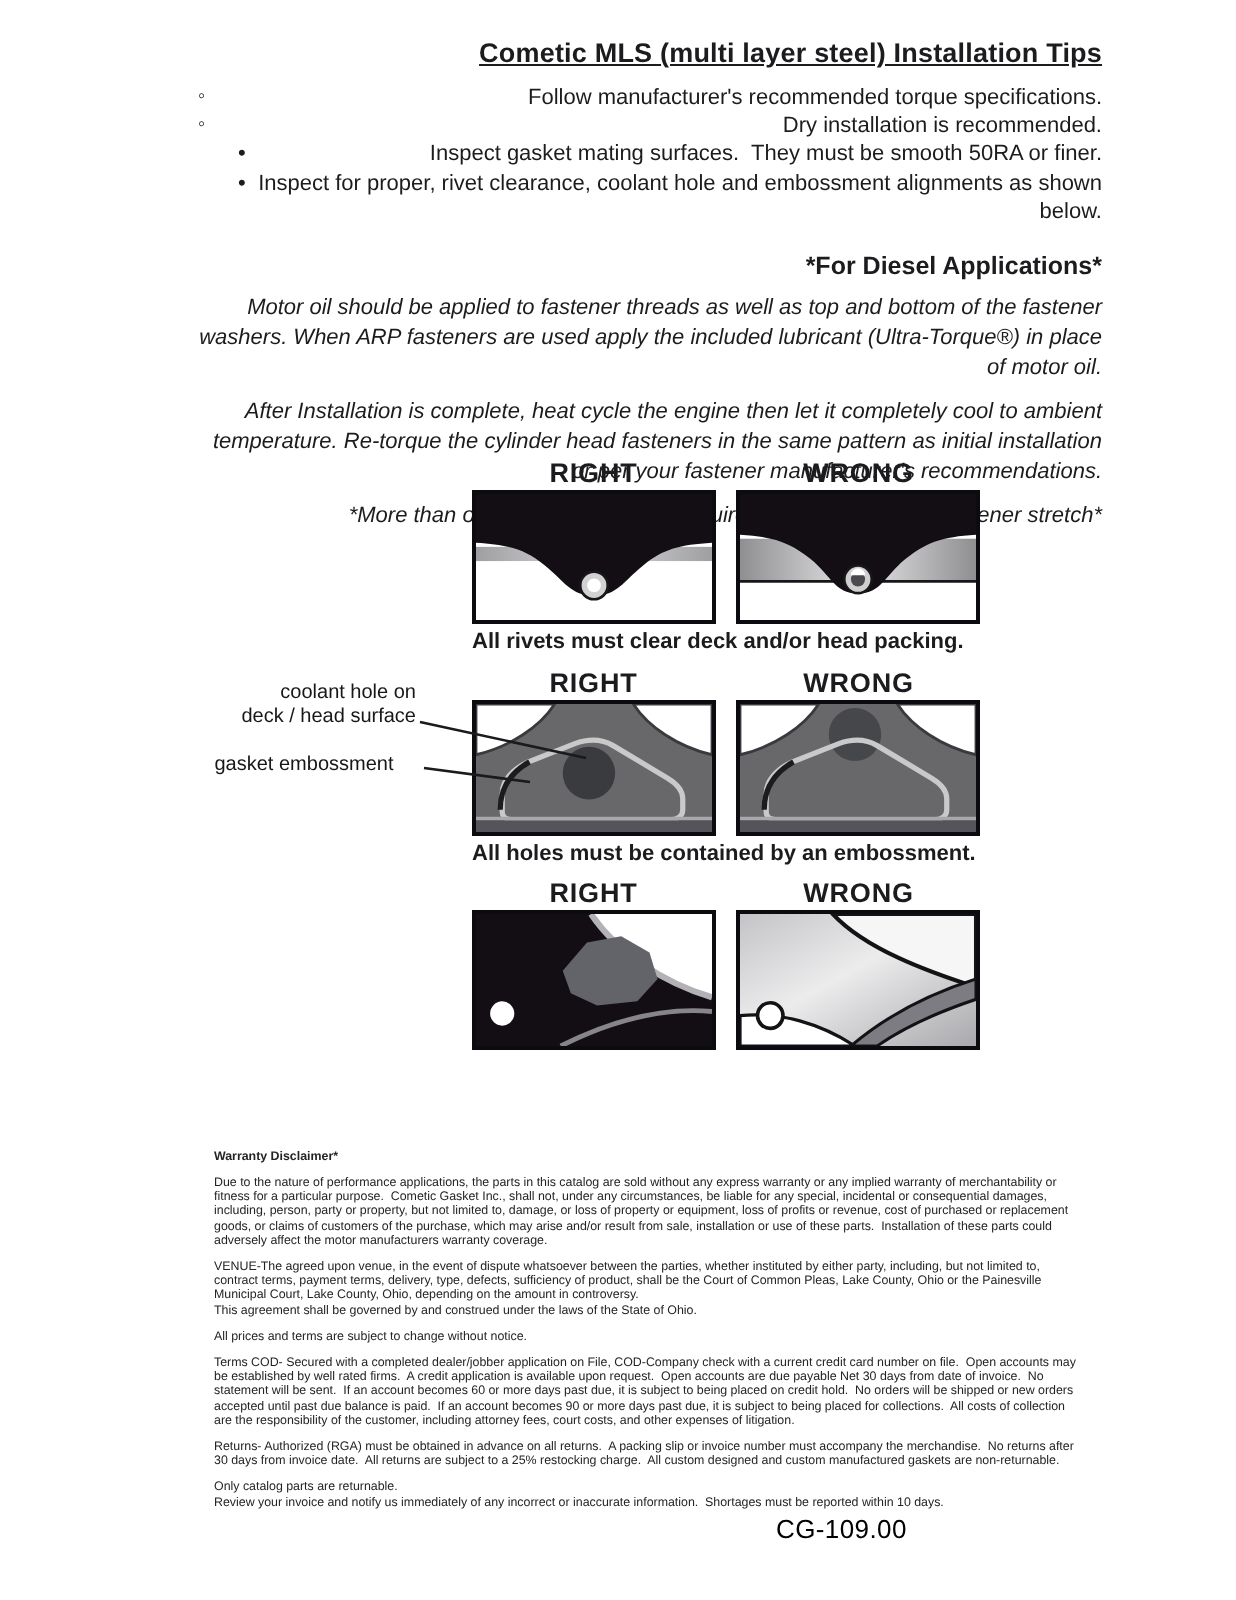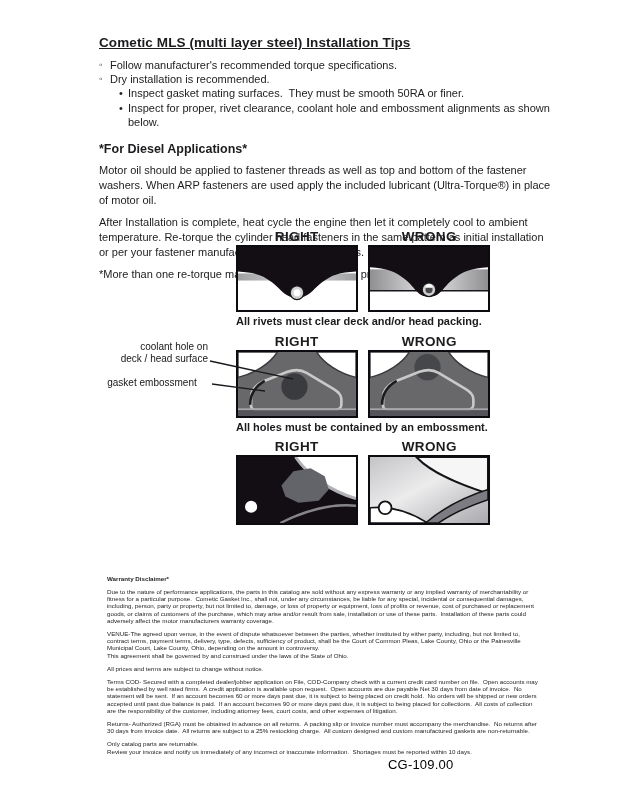--- a/index.html
+++ b/index.html
@@ -1,27 +1,27 @@
 <!DOCTYPE html>
 <html><head>
 <meta charset="utf-8">
 <style>
   html,body{margin:0;padding:0;background:#ffffff;}
   .page{position:relative;width:618px;height:800px;background:#ffffff;overflow:hidden;
         font-family:"Liberation Sans",sans-serif;color:#1c1c1f;}
 
   
-  .tips{position:absolute;left:99px;top:35px;width:452px;}
+  .tips{position:absolute;left:99px;top:19px;width:452px;text-align:right;}
   .title{font-size:13.5px;font-weight:700;text-decoration:underline;margin:0 0 8px 0;letter-spacing:.1px;}
   .bullet{position:relative;font-size:11px;line-height:14.2px;padding-left:11px;white-space:pre-wrap;}
   .bullet::before{content:"\25E6";position:absolute;left:0;top:0;font-size:10px;}
   .subbullet{position:relative;font-size:11px;line-height:14.2px;padding-left:29px;white-space:pre-wrap;}
   .subbullet::before{content:"\2022";position:absolute;left:20px;top:0;}
   .diesel-head{font-size:12.5px;font-weight:700;margin:13px 0 0 0;}
-  .para{font-size:11px;line-height:15px;margin:7px 0 0 0;white-space:pre-wrap;}
+  .para{font-size:11px;line-height:15px;margin:7px 0 0 0;white-space:pre-wrap;font-style:italic;}
 
   
   .figs{position:absolute;left:236px;top:230px;width:254px;}
   .lblrow{display:flex;gap:11px;}
   .lblrow .lbl{width:122px;text-align:center;font-size:13.5px;font-weight:600;letter-spacing:.4px;line-height:14px;}
   .boxrow{display:flex;gap:10px;margin-top:1px;}
   .fig-box{width:122px;height:67px;border:2.5px solid #0c0c10;box-sizing:border-box;background:#fff;overflow:hidden;}
   .fig-box svg{display:block;width:100%;height:100%;}
   .cap{font-size:11px;font-weight:700;line-height:12.5px;margin-top:3px;}
   .gap1{margin-top:7px;}

